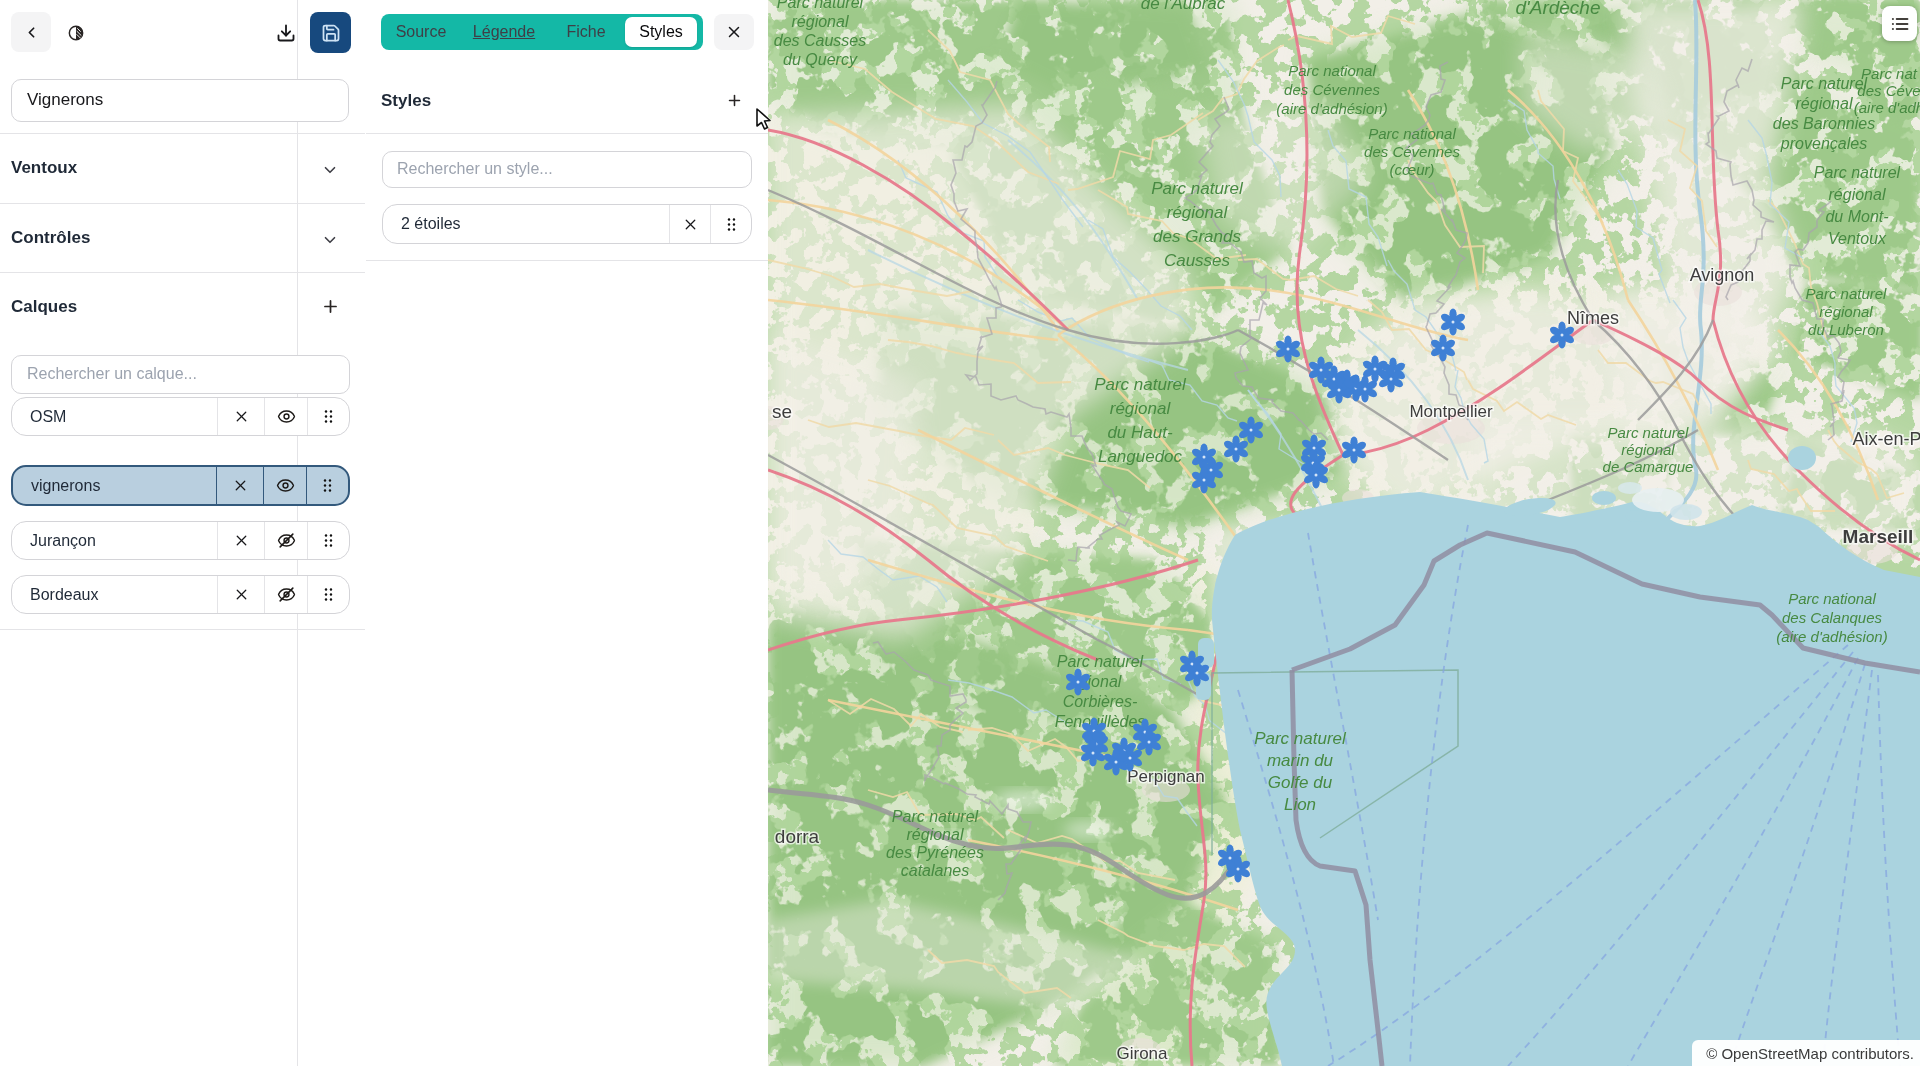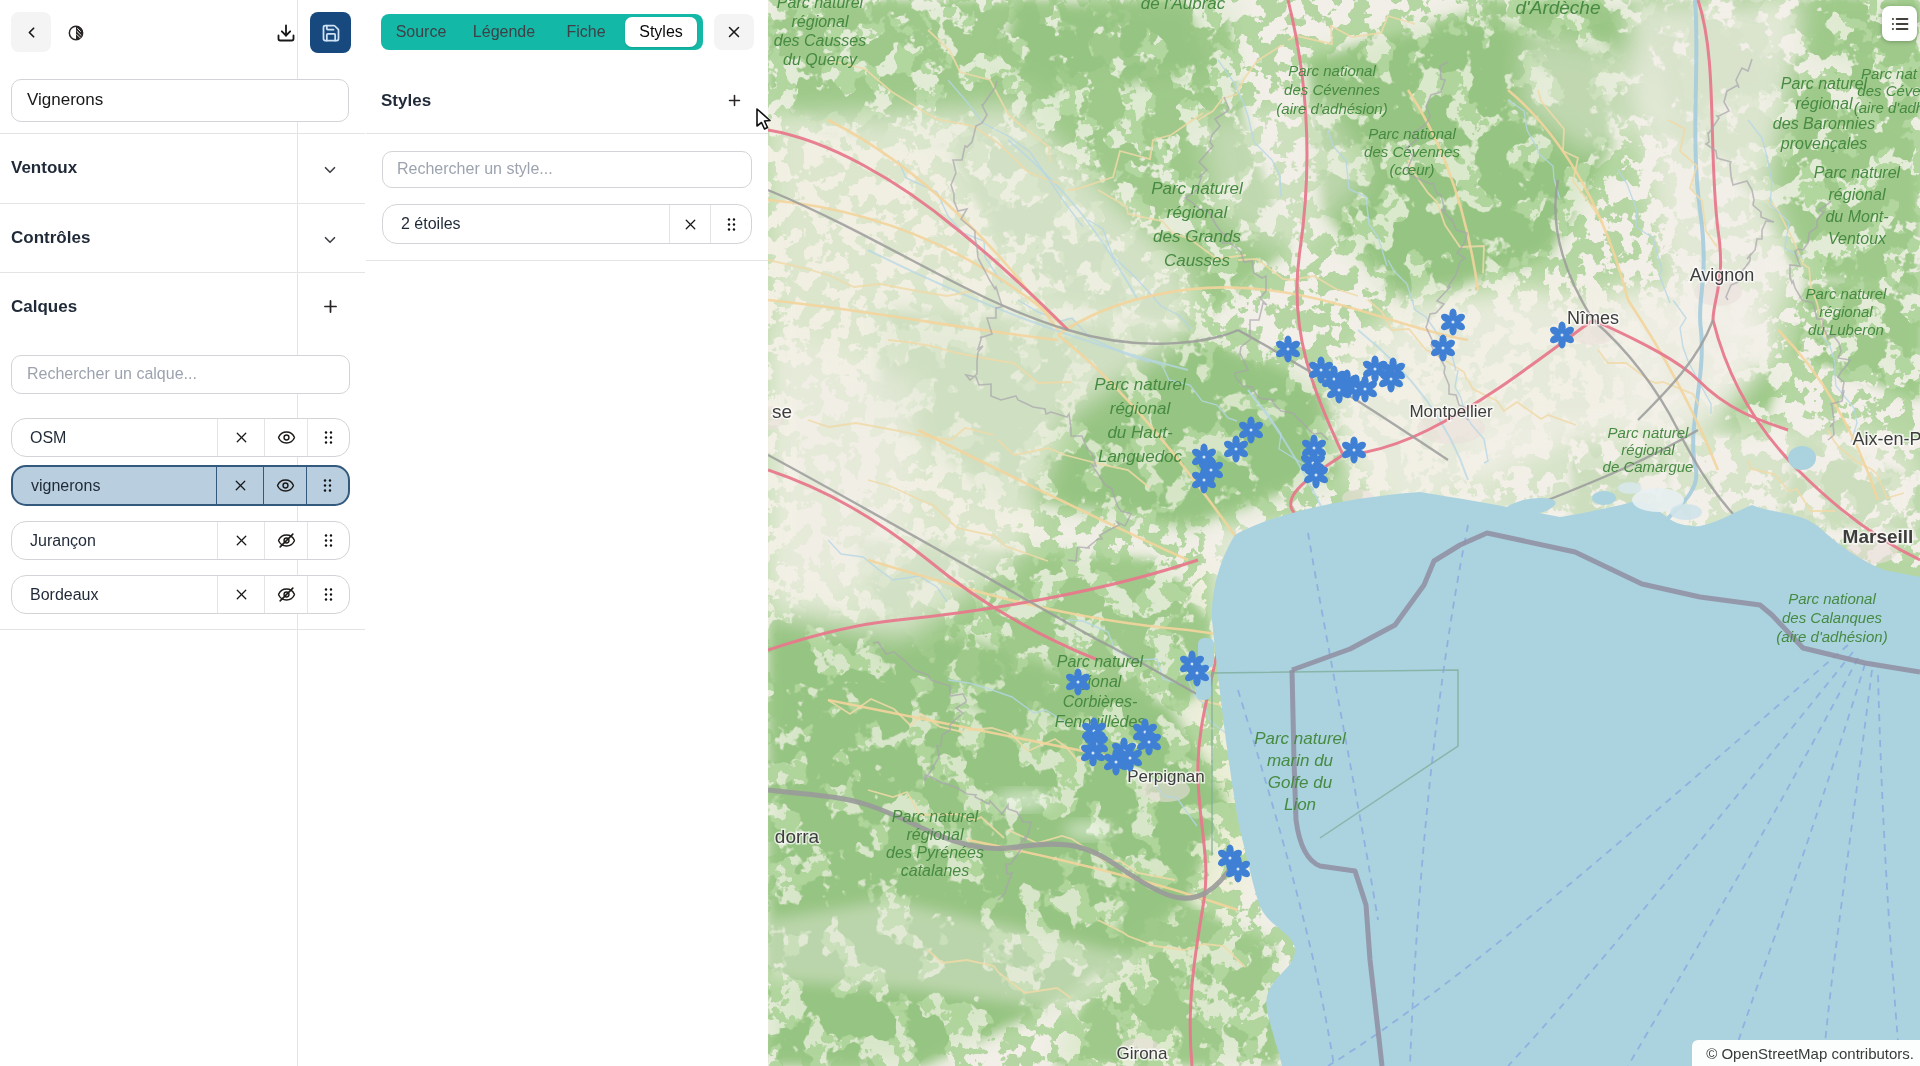--- a/index.html
+++ b/index.html
@@ -347,21 +347,21 @@
       <path d="m6 9 6 6 6-6"></path>
     </svg>
 <div class="hr" style="top:272px;"></div>
 <div class="sechead" style="top:297px;">Calques</div>
 <svg class="ic" style="position:absolute;left:321px;top:297px;" width="19" height="19" viewBox="0 0 24 24" fill="none" stroke="#292524" stroke-width="2.2" stroke-linecap="round" stroke-linejoin="round">
       <path d="M5 12h14"></path>
       <path d="M12 5v14"></path>
     </svg>
 <div class="inputbox" style="left:11px;top:355px;width:339px;height:39px;"></div>
 <div class="ph" style="position:absolute;left:27px;top:365px;">Rechercher un calque...</div>
-<div class="row" style="left:11px;top:418px;width:339px;height:39px;">
+<div class="row" style="left:11px;top:397px;width:339px;height:39px;">
       <div class="name">OSM</div>
       <div class="cell">
         <svg class="ic" width="17" height="17" viewBox="0 0 24 24" fill="none" stroke="#18181b" stroke-width="1.8" stroke-linecap="round">
           <path d="M18 6 6 18"></path>
           <path d="m6 6 12 12"></path>
         </svg>
       </div>
       <div class="cell" style="width:42px;">
         <svg class="ic" width="19" height="19" viewBox="0 0 24 24" fill="none" stroke="#1c1917" stroke-width="1.8" stroke-linecap="round" stroke-linejoin="round">
           <path d="M2.06 12.35a1 1 0 0 1 0-.7 10.75 10.75 0 0 1 19.88 0 1 1 0 0 1 0 .7 10.75 10.75 0 0 1-19.88 0"></path>
@@ -455,21 +455,21 @@
           <circle cx="15.5" cy="19" r="1.7"></circle>
         </svg>
       </div>
     </div>
 <div class="hr" style="top:629px;"></div>
 </div>
 <div class="panelMbg"></div>
 <div class="panelM">
 <div class="tabbar">
       <div class="tab" style="width:80px;padding:0;">Source</div>
-      <div class="tab" style="width:86px;padding:0;">Légende</div>
+      <div class="tab" style="width:86px;padding:0;text-decoration:underline;">Légende</div>
       <div class="tab" style="width:78px;padding:0;">Fiche</div>
       <div class="tab tabactive" style="width:72px;padding:0;">Styles</div>
     </div>
 <div class="iconbtn" style="left:714px;top:14px;width:40px;height:36px;background:#f4f4f5;">
       <svg class="ic" width="18" height="18" viewBox="0 0 24 24" fill="none" stroke="#18181b" stroke-width="2" stroke-linecap="round">
         <path d="M18 6 6 18"></path>
         <path d="m6 6 12 12"></path>
       </svg>
     </div>
 <div style="position:absolute;left:381px;top:91px;font-size:17px;font-weight:600;color:#1f2937;">Styles</div>

